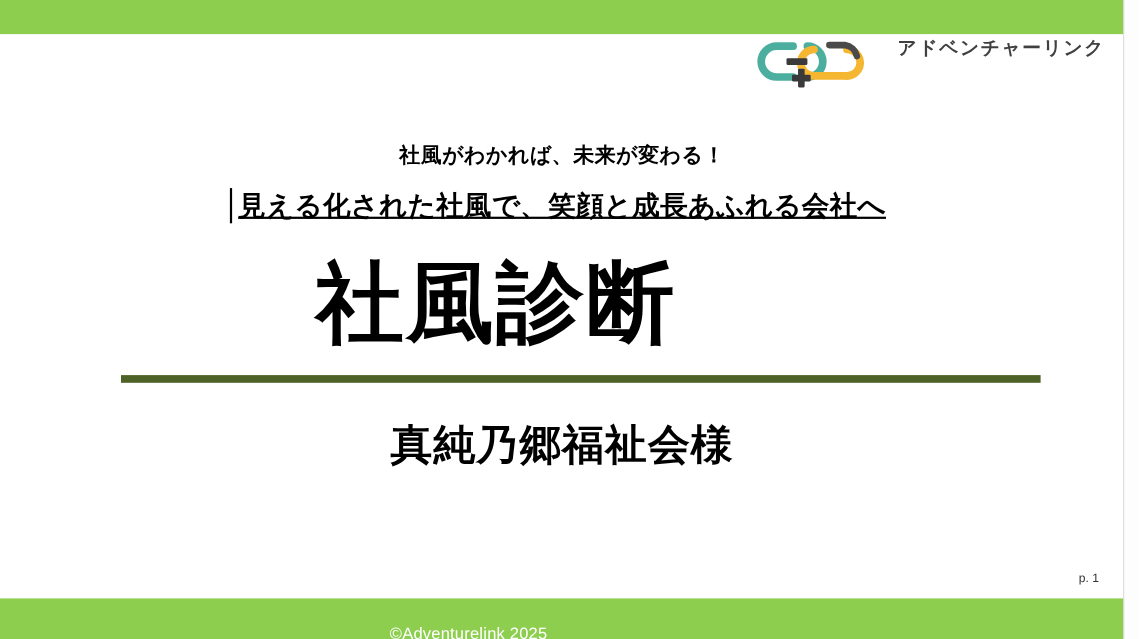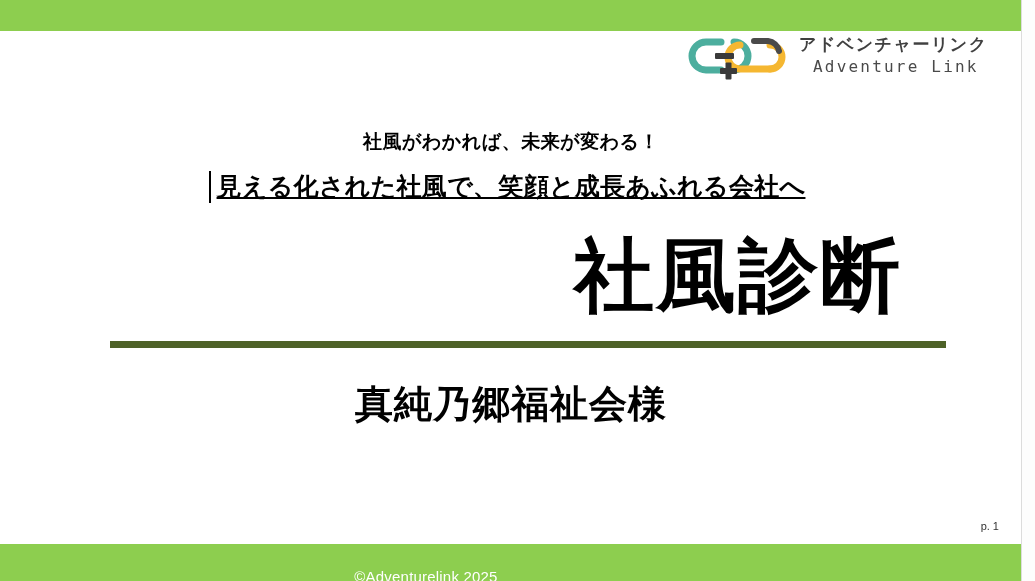--- a/index.html
+++ b/index.html
@@ -76,21 +76,21 @@
   }
   .logo-mark {
     position: absolute;
     left: 0;
     top: 2px;
     width: 118px;
     height: 48px;
   }
   .logo-text {
     position: absolute;
-    left: 115px;
+    left: 132px;
     top: 0;
     width: 216px;
     height: 52px;
   }
   .logo-kana {
     display: block;
     font-family: "DejaVu Sans", sans-serif;
     font-weight: bold;
     font-size: 17px;
     line-height: 22px;
@@ -149,21 +149,21 @@
     width: 2px;
     height: 32px;
     background: #000000;
   }
 
   .main-title {
     position: absolute;
     left: 0;
     top: 228px;
     width: 902px;
-    text-align: right;
+    text-align: center;
     font-family: "DejaVu Sans", sans-serif;
     font-weight: bold;
     font-size: 80px;
     line-height: 96px;
     color: #000000;
     letter-spacing: 2px;
   }
 
   .divider {
     position: absolute;
@@ -218,21 +218,20 @@
         <path d="M70 6 H84 A13 13 0 0 1 95 16" fill="none" stroke="#4a4a4a" stroke-width="6" stroke-linecap="round"></path>
 
         <rect x="31" y="18" width="19" height="6" rx="1" fill="#3a3a3a"></rect>
 
         <rect x="36" y="33" width="17" height="6" rx="1" fill="#3a3a3a"></rect>
         <rect x="41.5" y="27.5" width="6" height="17" rx="1" fill="#3a3a3a"></rect>
       </svg>
     </div>
     <div class="logo-text">
       <span class="logo-kana">アドベンチャーリンク</span>
-      <span class="logo-latin">Adventure Link</span>
     </div>
   </div>
 
   <div class="subtitle-1">社風がわかれば、未来が変わる！</div>
 
   <div class="subtitle-2-wrap">
     <span class="subtitle-2">
       <span class="text-caret"></span>
       <span>見える化された社風で、笑顔と成長あふれる会社へ</span>
     </span>

